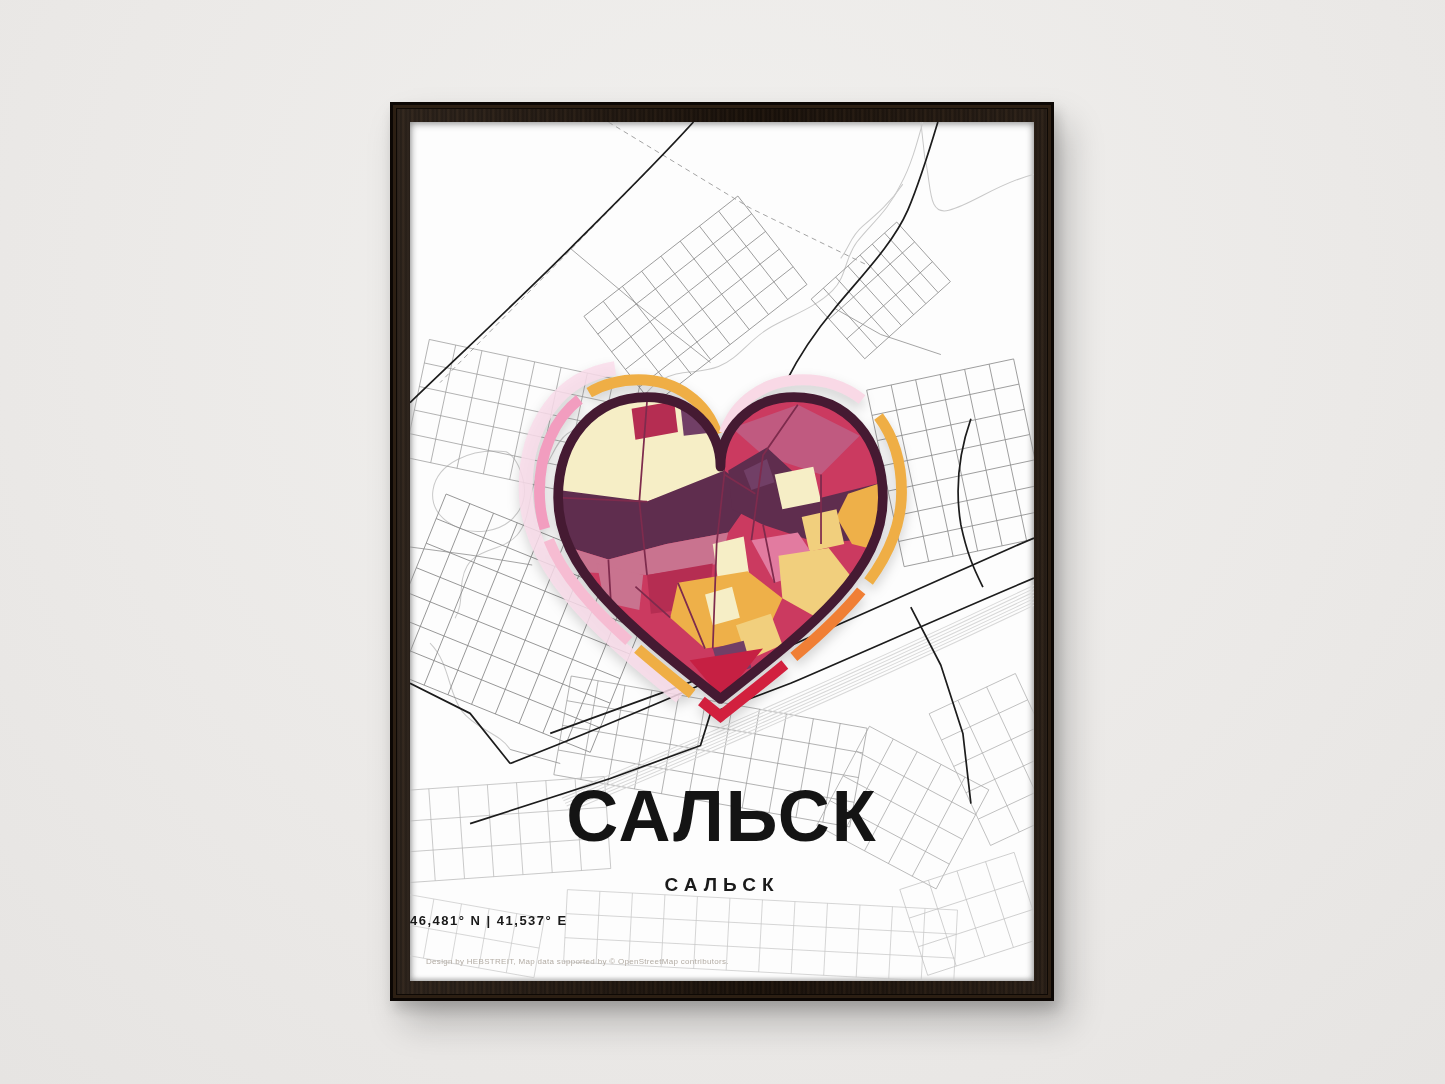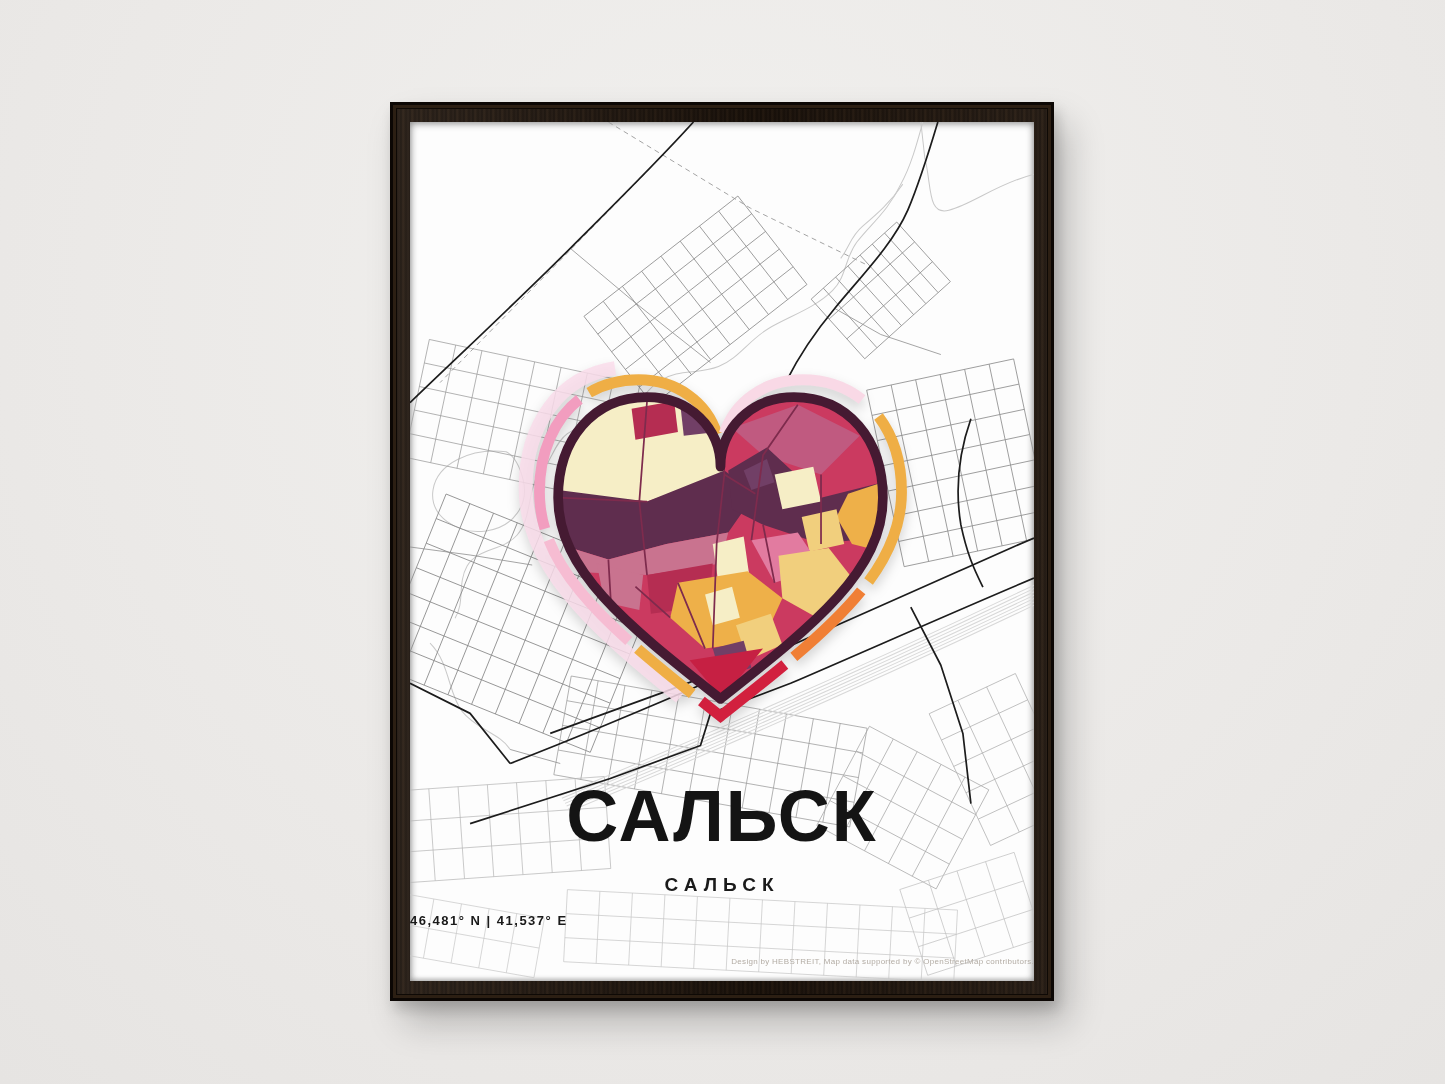--- a/index.html
+++ b/index.html
@@ -67,21 +67,21 @@
     position:absolute;top:753px;left:0;right:0;text-align:center;
     font-size:19px;font-weight:700;letter-spacing:6px;line-height:1;
     color:#1a1a1a;
   }
   .coords{
     position:absolute;top:792px;left:0;right:0;text-align:left;
     font-size:13px;font-weight:700;letter-spacing:1.5px;line-height:1;
     color:#1a1a1a;
   }
   .credit{
-    position:absolute;top:836px;left:4px;right:0;text-align:right;
+    position:absolute;top:836px;left:16px;right:0;text-align:left;
     font-size:8px;font-weight:400;letter-spacing:.3px;line-height:1;
     color:#b3aca4;
   }
 </style>
 </head>
 <body>
 
 <div class="wall">
   <div class="frame">
     <div class="poster">

